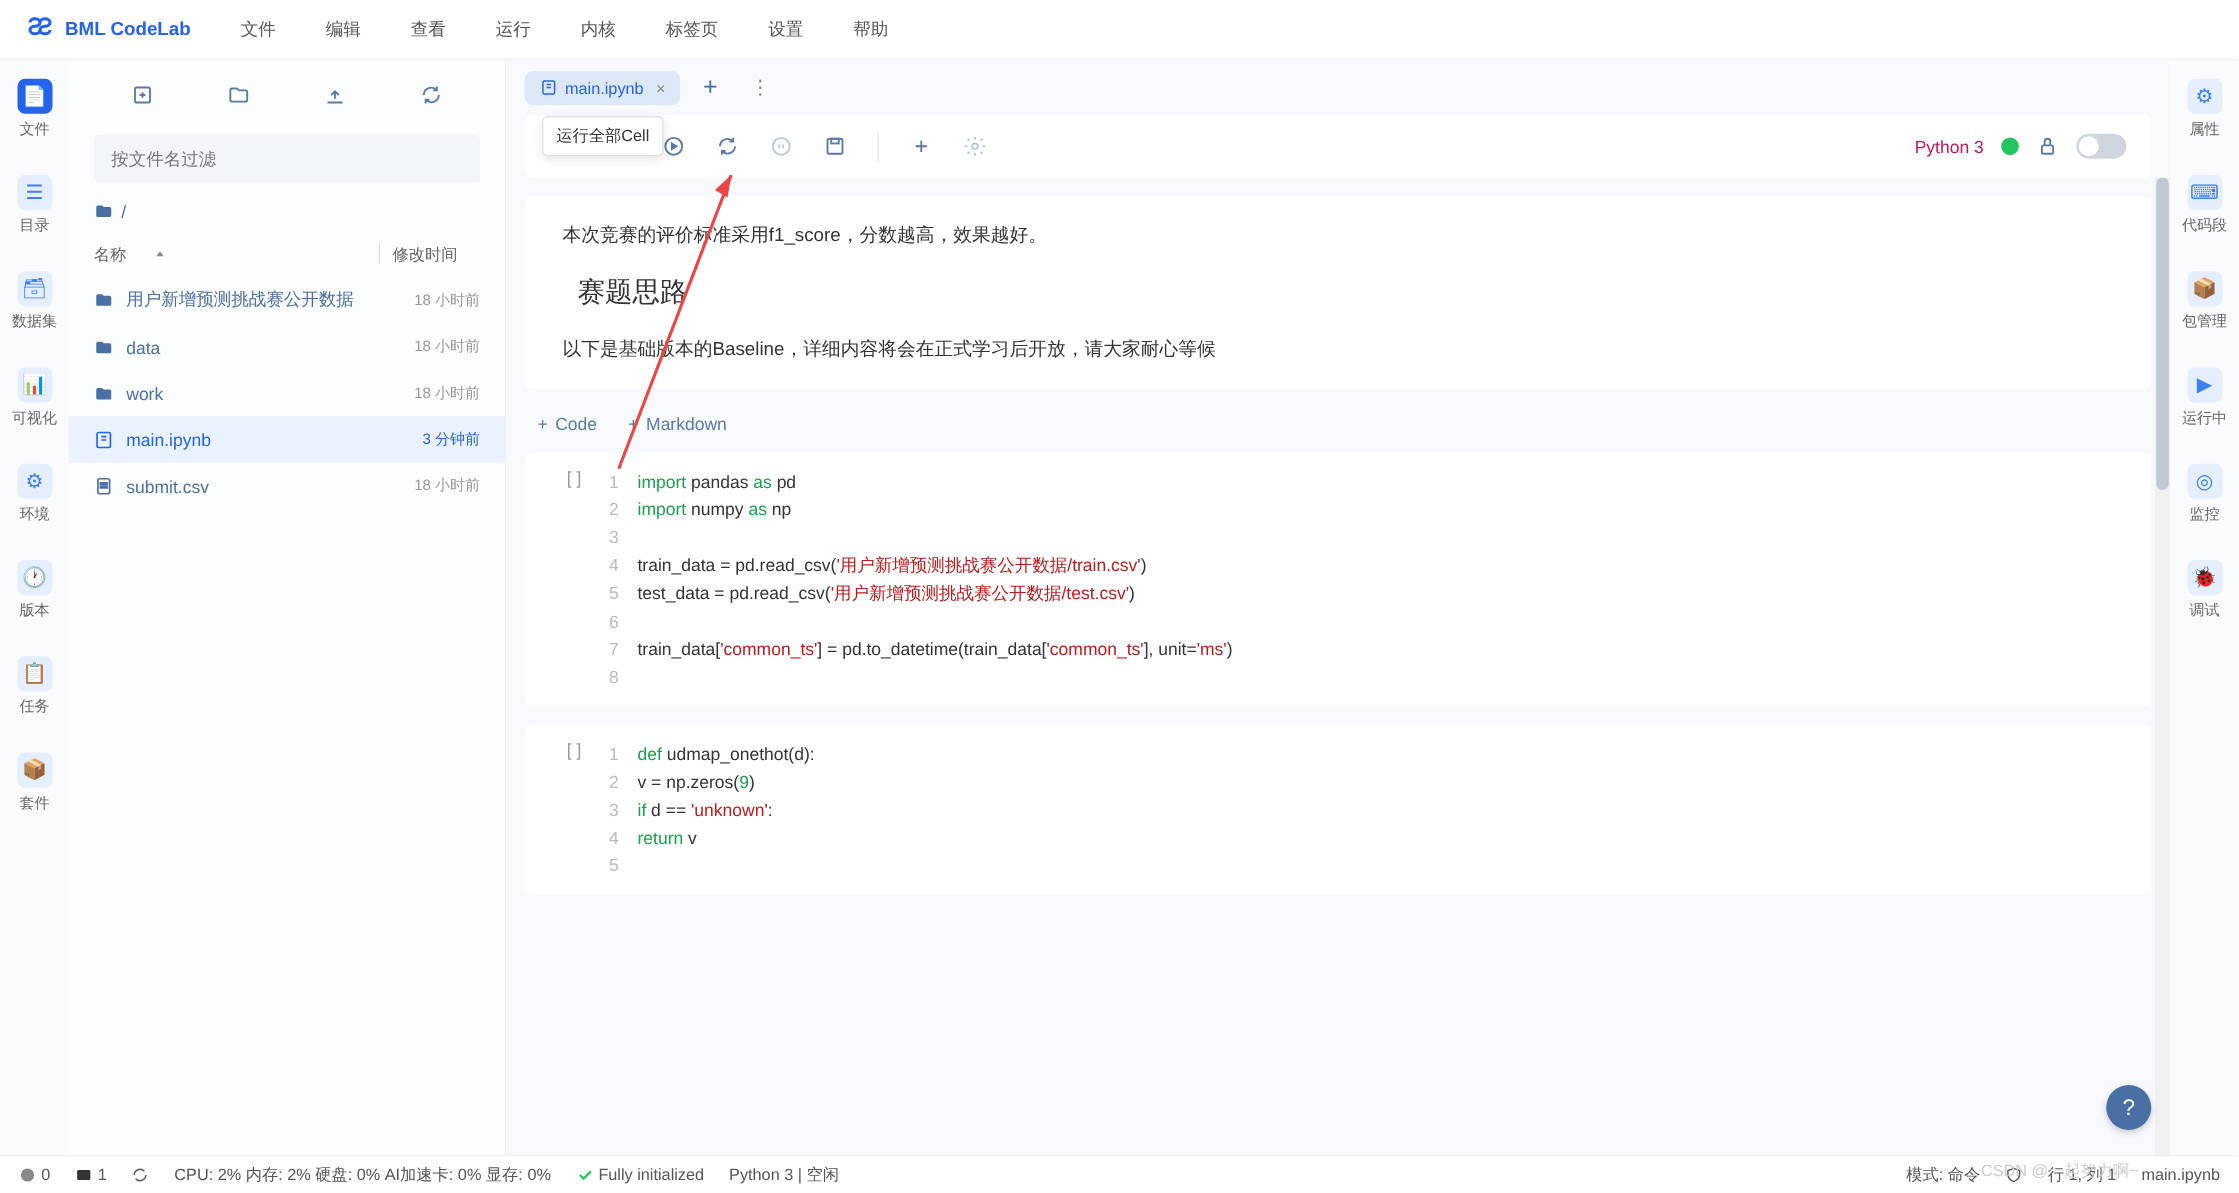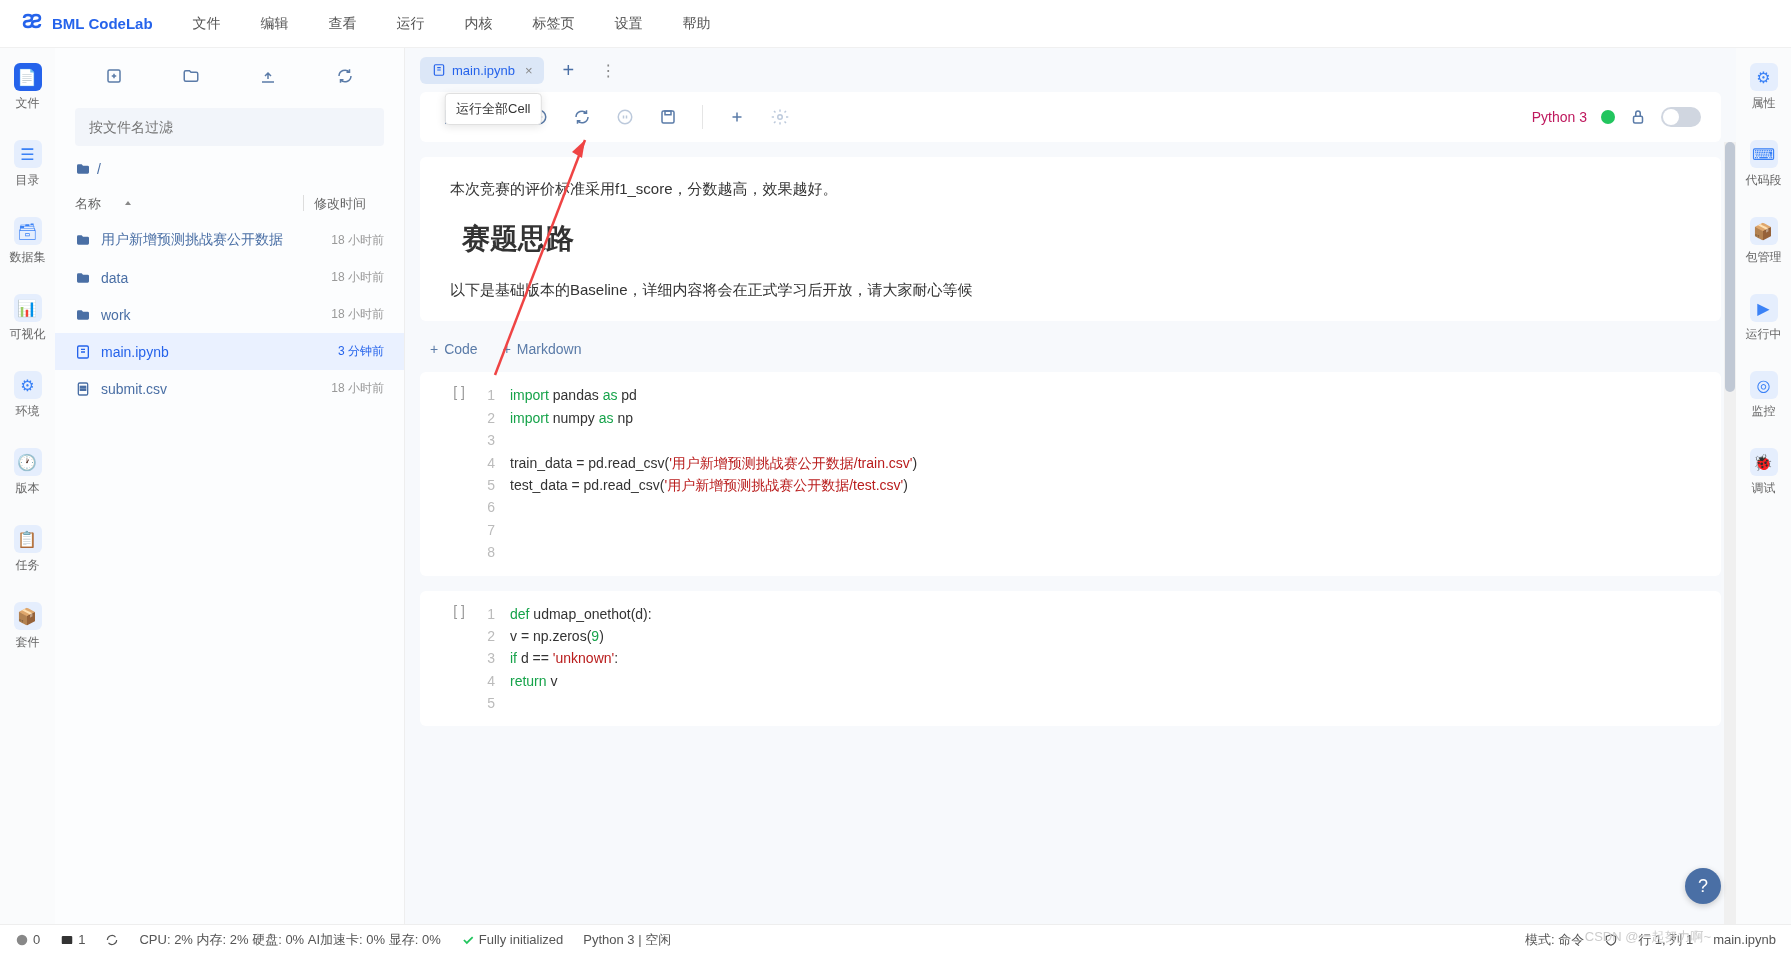--- a/index.html
+++ b/index.html
@@ -35,33 +35,33 @@
 .file-row.selected .fr-name { color:#2563eb; }
 .fr-time { font-size:12px; color:#999; }
 .file-row.selected .fr-time { color:#2563eb; }
 .main { flex:1; display:flex; flex-direction:column; background:#f7f9fc; }
 .tab-bar { height:44px; display:flex; align-items:center; padding:0 15px; gap:10px; }
 .tab { display:flex; align-items:center; gap:6px; padding:6px 12px; background:#e8eef8; border-radius:6px; font-size:13px; color:#4a6fa5; position:relative; }
 .tab.active { background:#dce7f7; color:#2563eb; }
 .tab-close { color:#888; cursor:pointer; margin-left:4px; }
 .tab-add { color:#4a6fa5; font-size:20px; cursor:pointer; padding:0 8px; }
 .tab-more { color:#888; cursor:pointer; padding:0 8px; }
-.tooltip { position:absolute; top:36px; left:50%; transform:translateX(-50%); background:#fff; border:1px solid #e0e0e0; border-radius:4px; padding:6px 10px; font-size:13px; color:#333; white-space:nowrap; box-shadow:0 2px 8px rgba(0,0,0,0.1); z-index:10;margin-left:11px; }
+.tooltip { position:absolute; top:36px; left:50%; transform:translateX(-50%); background:#fff; border:1px solid #e0e0e0; border-radius:4px; padding:6px 10px; font-size:13px; color:#333; white-space:nowrap; box-shadow:0 2px 8px rgba(0,0,0,0.1); z-index:10; }
 .nb-toolbar { height:50px; margin:0 15px; background:#fff; border-radius:6px; display:flex; align-items:center; padding:0 20px; gap:25px; position:relative; }
 .nb-btn { color:#5a7ba8; cursor:pointer; display:flex; align-items:center; }
 .nb-sep { width:1px; height:24px; background:#e5e5e5; }
 .nb-right { margin-left:auto; display:flex; align-items:center; gap:14px; }
 .kernel-name { color:#be185d; font-size:14px; }
 .kernel-dot { width:14px; height:14px; border-radius:50%; background:#22c55e; }
 .toggle { width:40px; height:20px; background:#d0d6e0; border-radius:10px; position:relative; cursor:pointer; }
 .toggle::after { content:''; position:absolute; width:16px; height:16px; background:#fff; border-radius:50%; top:2px; left:2px; }
 .nb-content-wrap { flex:1; overflow:hidden; position:relative; }
 .nb-content { height:100%; overflow-y:auto; padding:15px; }
 .md-cell { background:#fff; border-radius:6px; padding:18px 30px; margin-bottom:15px; font-size:15px; line-height:1.8; color:#333; }
-.md-cell h2 { font-size:28px; font-weight:700; margin:12px 12px; }
+.md-cell h2 { font-size:22px; font-weight:400; margin:12px 12px; }
 .add-cells { display:flex; gap:25px; padding:5px 10px 15px; }
 .add-cell-btn { color:#5a7ba8; font-size:14px; cursor:pointer; display:flex; align-items:center; gap:6px; }
 .code-cell { background:#fff; border-radius:6px; padding:12px 15px; margin-bottom:15px; display:flex; gap:10px; font-family:Consolas,Monaco,monospace; font-size:14px; }
 .cell-prompt { color:#999; width:30px; text-align:right; }
 .code-body { flex:1; }
 .code-line { display:flex; line-height:1.6; }
 .ln { width:20px; text-align:right; color:#bbb; margin-right:15px; user-select:none; }
 .kw { color:#16a34a; }
 .str { color:#b91c1c; }
 .num { color:#16a34a; }
@@ -335,20 +335,21 @@
               <div class="code-line">
                 <span class="ln">5</span>
                 <span>test_data = pd.read_csv(<span class="str">'用户新增预测挑战赛公开数据/test.csv'</span>)</span>
               </div>
               <div class="code-line">
                 <span class="ln">6</span>
                 <span>&nbsp;</span>
               </div>
               <div class="code-line">
                 <span class="ln">7</span>
+                <span>train_data[<span class="str">'common_ts'</span>] = pd.to_datetime(train_data[<span class="str">'common_ts'</span>], unit=<span class="str">'ms'</span>)</span>
               </div>
               <div class="code-line">
                 <span class="ln">8</span>
               </div>
             </div>
         </div>
         <div class="code-cell">
           <div class="cell-prompt">[ ]</div>
           <div class="code-body" id="cell2-body">
               <div class="code-line">

